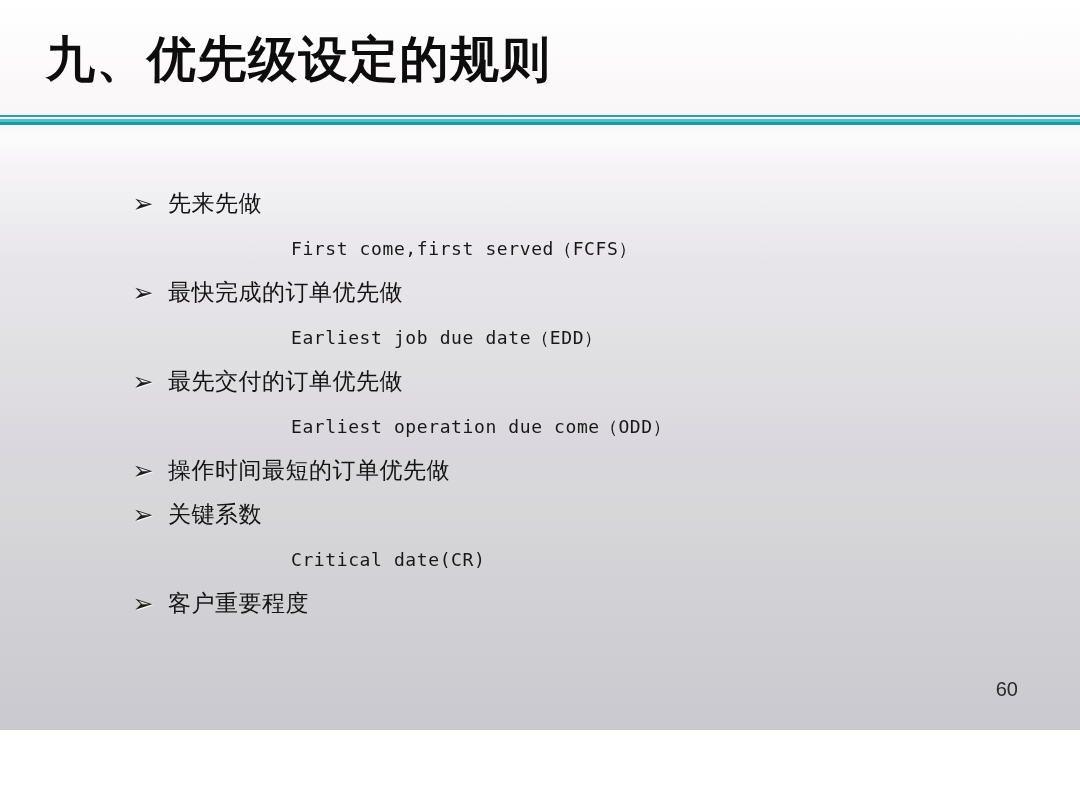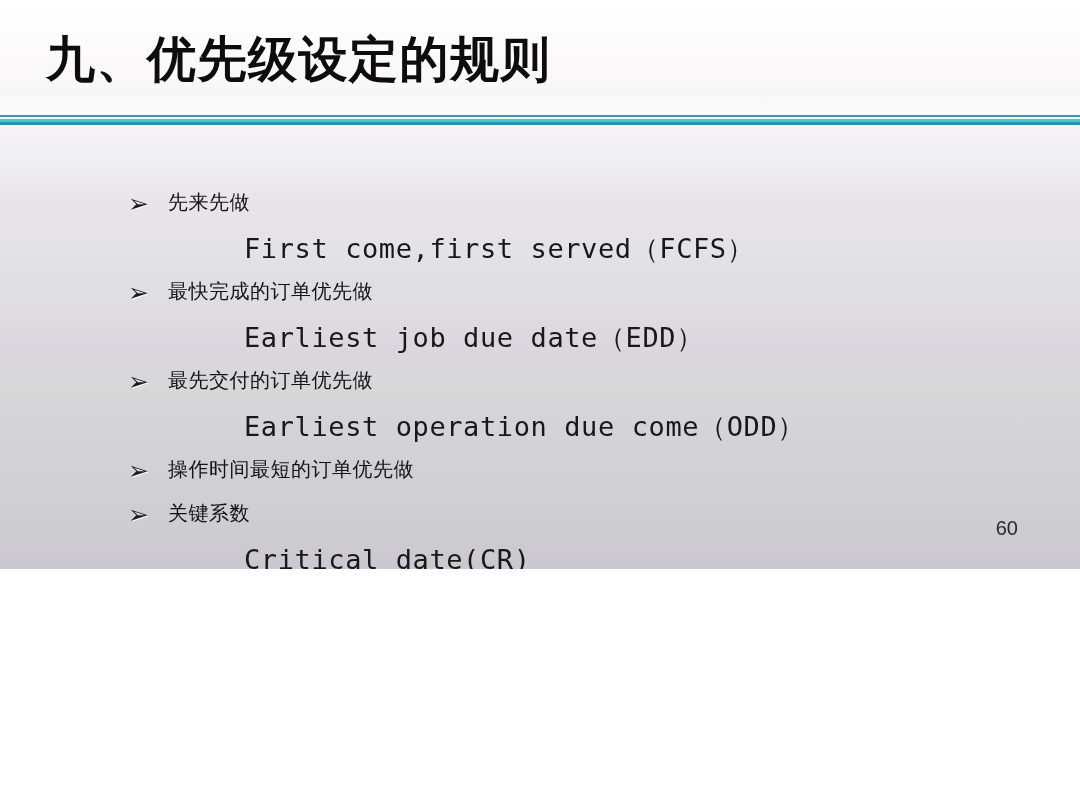--- a/index.html
+++ b/index.html
@@ -9,41 +9,42 @@
   body {
     width: 1080px;
     height: 810px;
     overflow: hidden;
     font-family: "Liberation Sans", sans-serif;
   }
 
   #slide {
     position: relative;
     width: 1080px;
-    height: 569px;
+    height: 730px;
     background:
       linear-gradient(to bottom,
         #ffffff 0%,
         #fdfcfd 6%,
         #fbf8fa 12%,
         #f8f7f8 16%,
         #fcfbfc 19%,
         #f7f5f7 22%,
         #efeef1 28%,
         #e7e5ea 36%,
         #e5e3e8 42%,
         #e0e0e2 48%,
         #dedce1 55%,
         #d9d7dd 62%,
         #d7d7d8 70%,
         #d3d2d6 78%,
         #d0cfd3 86%,
         #cdccd1 93%,
         #cbc9d0 100%);
     overflow: hidden;
+    text-align: center;
   }
 
   
   #title-block {
     position: absolute;
     left: 0;
     top: 0;
     width: 1080px;
     height: 118px;
   }
@@ -105,40 +106,41 @@
     transform: translateY(-52%);
     width: 30px;
     font-family: "DejaVu Sans", sans-serif;
     font-size: 25px;
     line-height: 1;
     color: #1c1c1c;
     text-shadow: 1px 1px 0 rgba(255,255,255,0.85);
   }
   .bullet-label {
     margin-left: 38px;
-    font-family: Liberation Mono, monospace;
-    font-size: 20px;
+    font-family: Liberation Serif, serif;
+    font-size: 23px;
     line-height: 34px;
     color: #141414;
     letter-spacing: 0.5px;
   }
   .sub-row {
     position: relative;
     height: 45px;
     padding-left: 244px;
     display: flex;
     align-items: center;
     white-space: nowrap;
   }
   .sub-text {
     font-family: "DejaVu Sans Mono", "Liberation Mono", monospace;
-    font-size: 27px;
+    font-size: 18px;
     line-height: 32px;
     color: #181818;
     letter-spacing: 0.6px;
+    margin-left: 47px;
   }
 
   
   #footer {
     position: absolute;
     right: 0;
     bottom: 6px;
     width: 1080px;
     height: 60px;
   }

